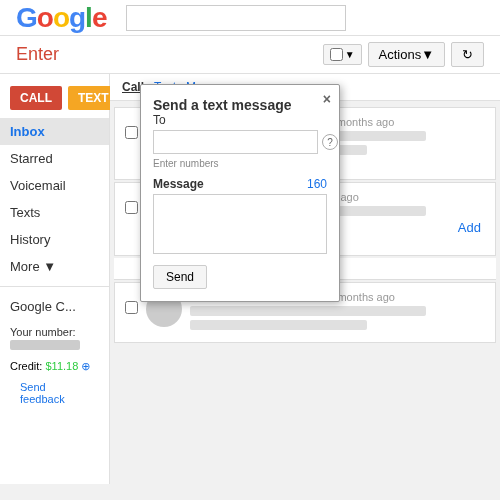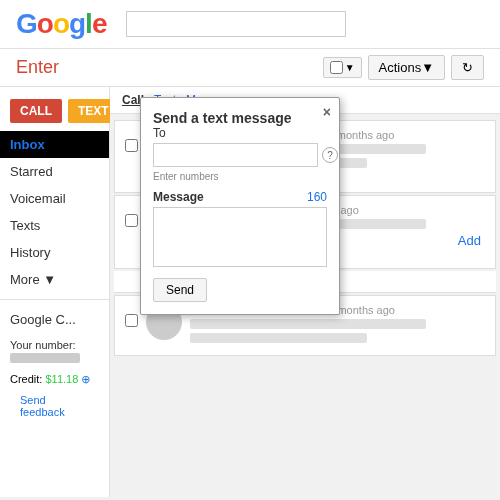--- a/index.html
+++ b/index.html
@@ -13,21 +13,21 @@
       position: relative;
     }
 
     
     .header {
       background: #fff;
       padding: 0 16px;
       display: flex;
       align-items: center;
       border-bottom: 1px solid #e0e0e0;
-      height: 49px;
+      height: 36px;
     }
     .google-logo {
       font-size: 28px;
       font-weight: bold;
       letter-spacing: -1px;
     }
     .google-logo span:nth-child(1) { color: #4285F4; }
     .google-logo span:nth-child(2) { color: #EA4335; }
     .google-logo span:nth-child(3) { color: #FBBC05; }
     .google-logo span:nth-child(4) { color: #4285F4; }
@@ -140,21 +140,21 @@
       border-radius: 2px;
     }
 
     .nav-item {
       padding: 6px 10px;
       cursor: pointer;
       font-size: 13px;
       color: #333;
     }
     .nav-item.active {
-      background: #000000;
+      background: #e5e5e5;
       color: #1a73e8;
       font-weight: bold;
     }
     .nav-divider {
       height: 1px;
       background: #e0e0e0;
       margin: 6px 0;
     }
 
     

